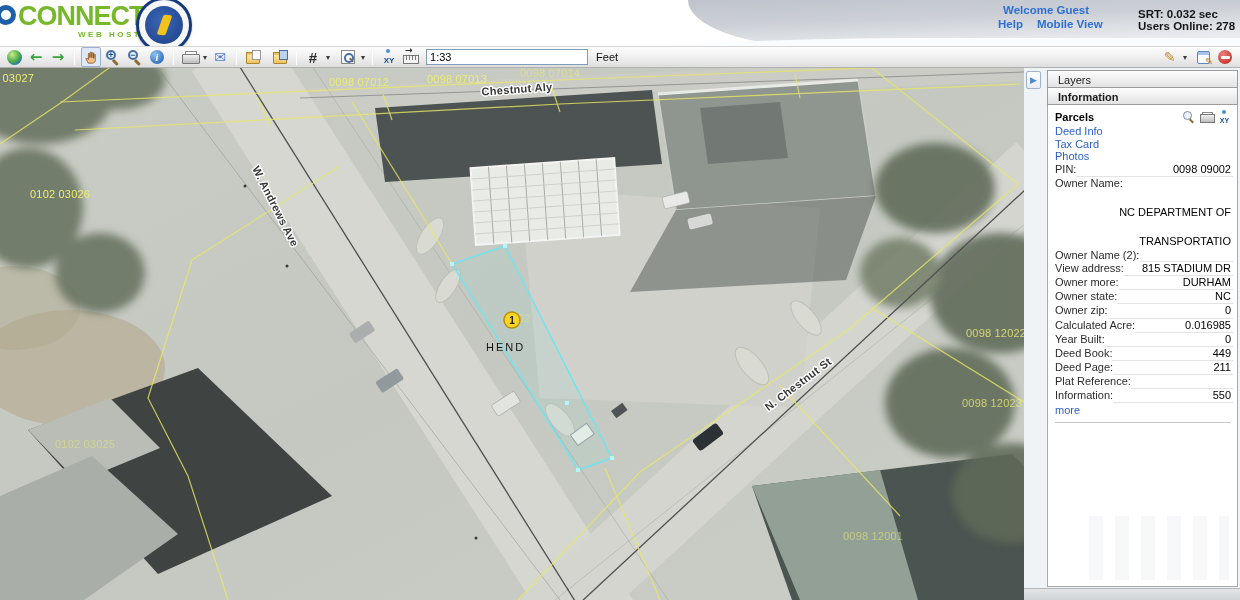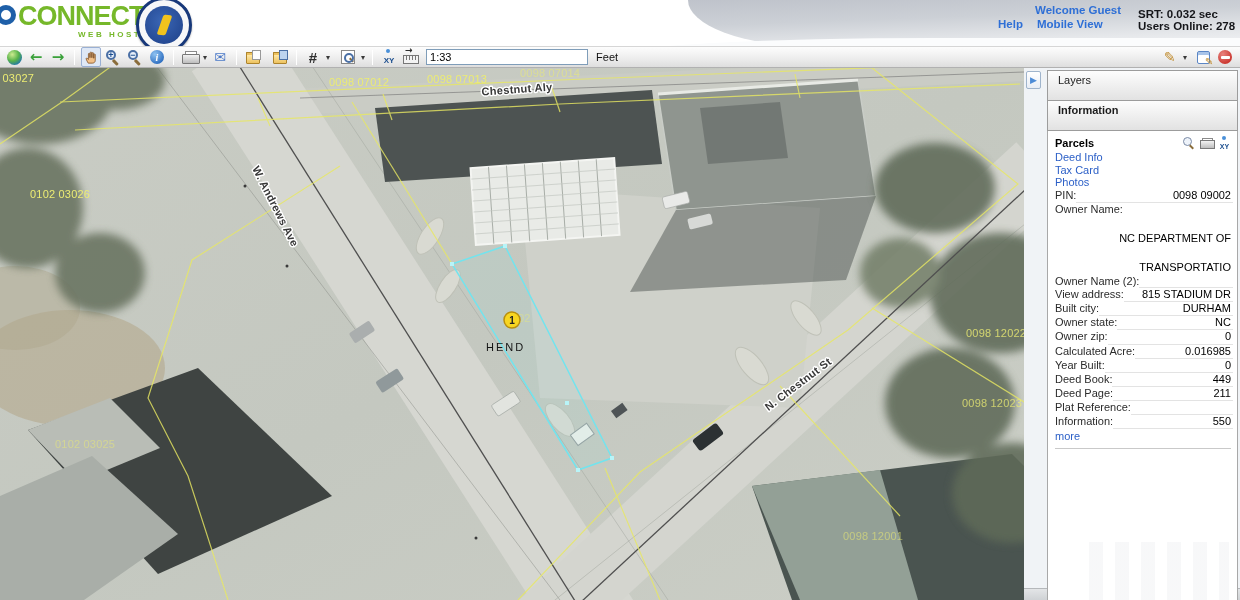--- a/index.html
+++ b/index.html
@@ -92,21 +92,21 @@
   .map svg { display:block; }
   .street-label { font-size:11px; font-weight:bold; fill:#383838; stroke:#fff; stroke-width:2.8px;
     paint-order:stroke; stroke-linejoin:round; letter-spacing:.3px; }
   .plabel { font-size:11px; fill:#ecec73; letter-spacing:.2px; }
 
   
   .collapse-btn { position:absolute; left:1026px; top:71px; width:15px; height:18px;
     background:linear-gradient(#ffffff,#e8edf5); border:1px solid #9fb4cc; border-radius:2px;
     color:#4d8bd6; font-size:9px; display:flex; align-items:center; justify-content:center; cursor:pointer; z-index:6; }
   .panel { position:absolute; left:1047px; top:70px; width:191px; z-index:6; font-size:11px; }
-  .tab { height:31px; line-height:18px; padding-left:10px; background:linear-gradient(#fdfdfd,#e2e2e2);
+  .tab { height:18px; line-height:18px; padding-left:10px; background:linear-gradient(#fdfdfd,#e2e2e2);
     border:1px solid #9c9c9c; color:#1c1c1c; cursor:pointer; }
   .tab + .tab { margin-top:-1px; }
   .tab.active { font-weight:bold; }
   .panel-body { position:relative; background:#fff; border:1px solid #a8a8a8; border-top:none;
     height:482px; padding:5px 4px 0 7px; overflow:hidden; }
   .sec-head { display:flex; align-items:center; height:14px; margin-bottom:1px; }
   .sec-title { font-weight:bold; color:#000; }
   .sec-icons { margin-left:auto; display:flex; align-items:center; gap:5px; padding-right:2px; }
   .mini-mag { position:relative; width:12px; height:12px; }
   .mini-mag::before { content:""; position:absolute; top:0; left:0; width:7px; height:7px; border:1.5px solid #7a8aa5; border-radius:50%; background:#eef3fa; }
@@ -138,21 +138,21 @@
   <div class="logo">
     <div class="logo-mark"></div>
     <div class="logo-text"><span class="logo-green">CONNECT</span><span class="logo-navy">GIS</span></div>
     <div class="logo-sub">WEB HOSTING</div>
   </div>
   <div class="seal">
     <div class="seal-inner">
       <div class="seal-bolt"></div>
     </div>
   </div>
-  <span class="nav-link" style="left:1035px; top:4px;">Welcome Guest</span>
+  <span class="nav-link" style="left:1003px; top:4px;">Welcome Guest</span>
   <span class="nav-stat" style="left:1138px; top:20px;">Users Online: 278</span>
   <span class="nav-link" style="left:998px; top:18px;">Help</span>
   <span class="nav-link" style="left:1037px; top:18px;">Mobile View</span>
   <span class="nav-stat" style="left:1138px; top:8px;">SRT: 0.032 sec</span>
 </div>
 
 <div class="toolbar">
   <div class="tb-btn">
       <span class="ic-globe"></span>
     </div>
@@ -414,21 +414,21 @@
     <div class="vline">TRANSPORTATIO</div>
     <div class="row">
         <span class="lbl">Owner Name (2):</span>
         <span class="val"></span>
       </div>
     <div class="row">
         <span class="lbl">View address:</span>
         <span class="val">815 STADIUM DR</span>
       </div>
     <div class="row">
-        <span class="lbl">Built city:</span>
+        <span class="lbl">Owner more:</span>
         <span class="val">DURHAM</span>
       </div>
     <div class="row">
         <span class="lbl">Owner state:</span>
         <span class="val">NC</span>
       </div>
     <div class="row">
         <span class="lbl">Owner zip:</span>
         <span class="val">0</span>
       </div>

